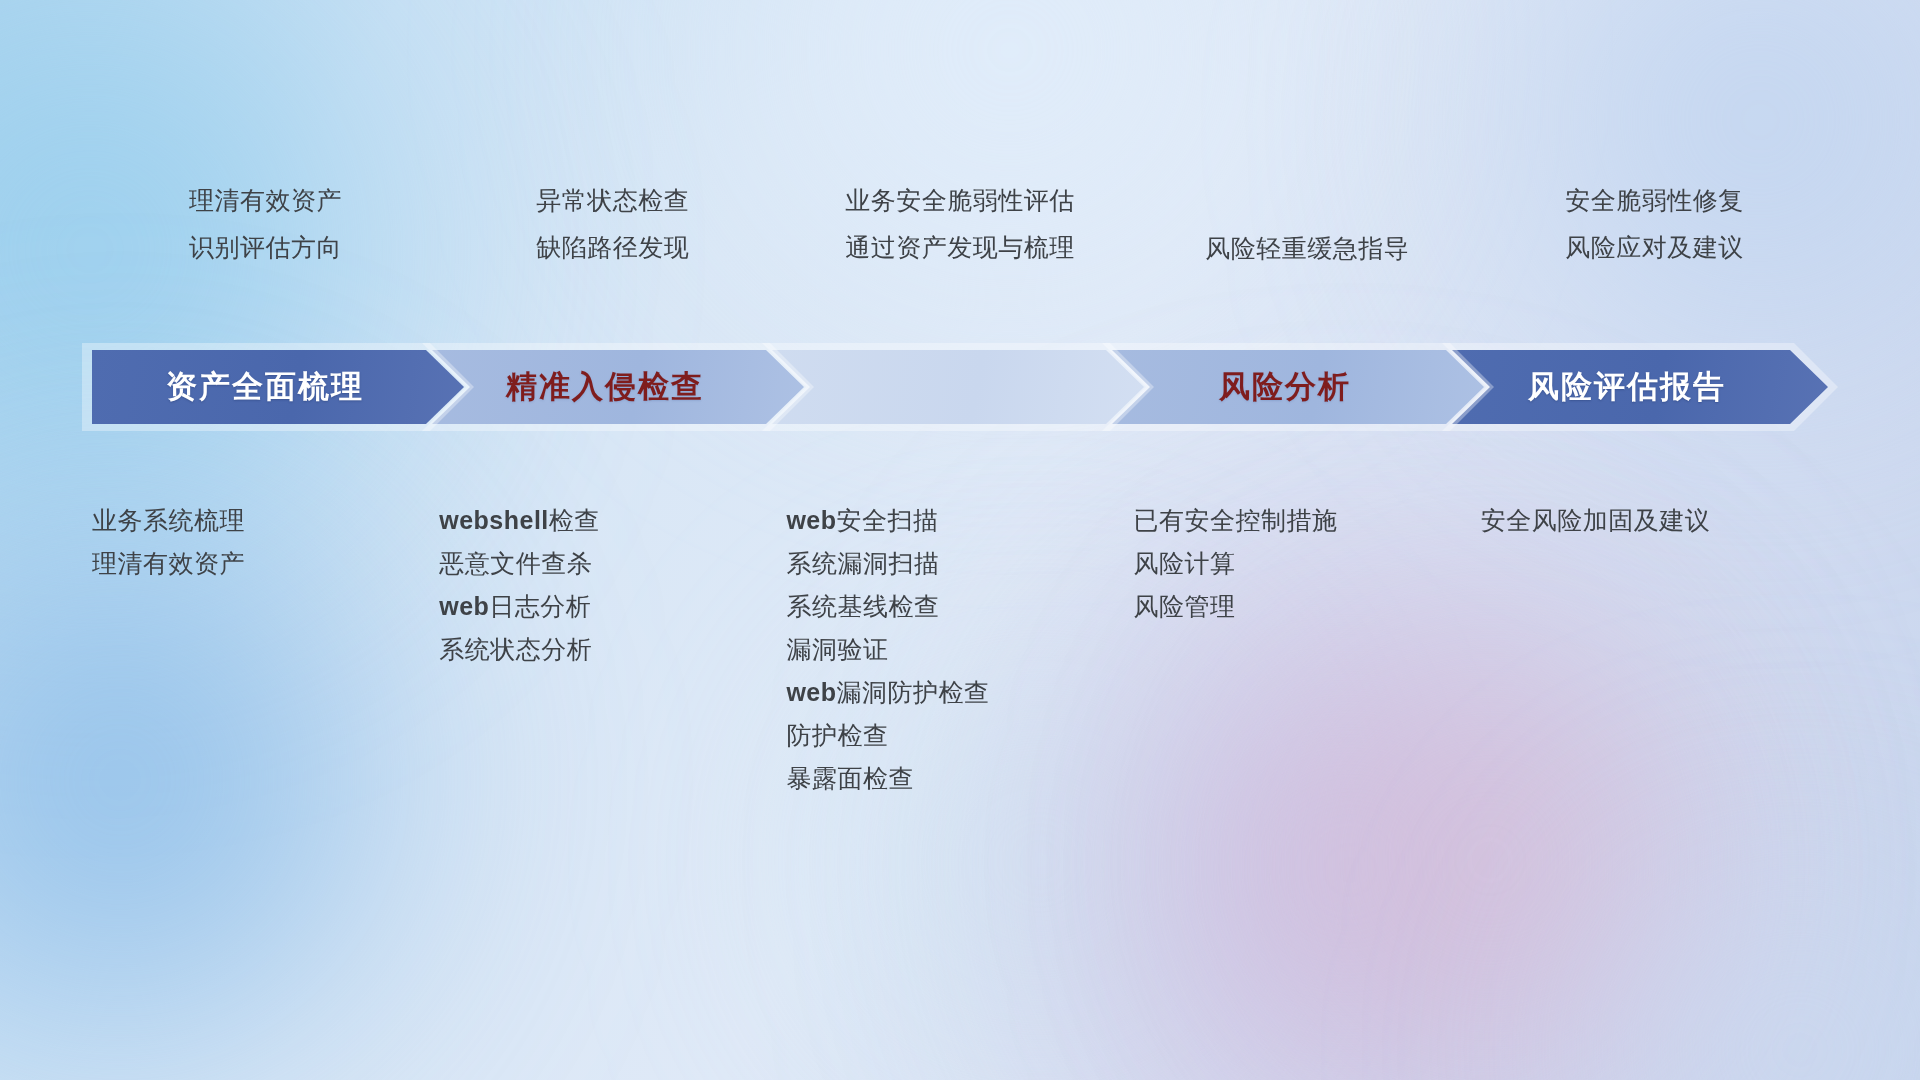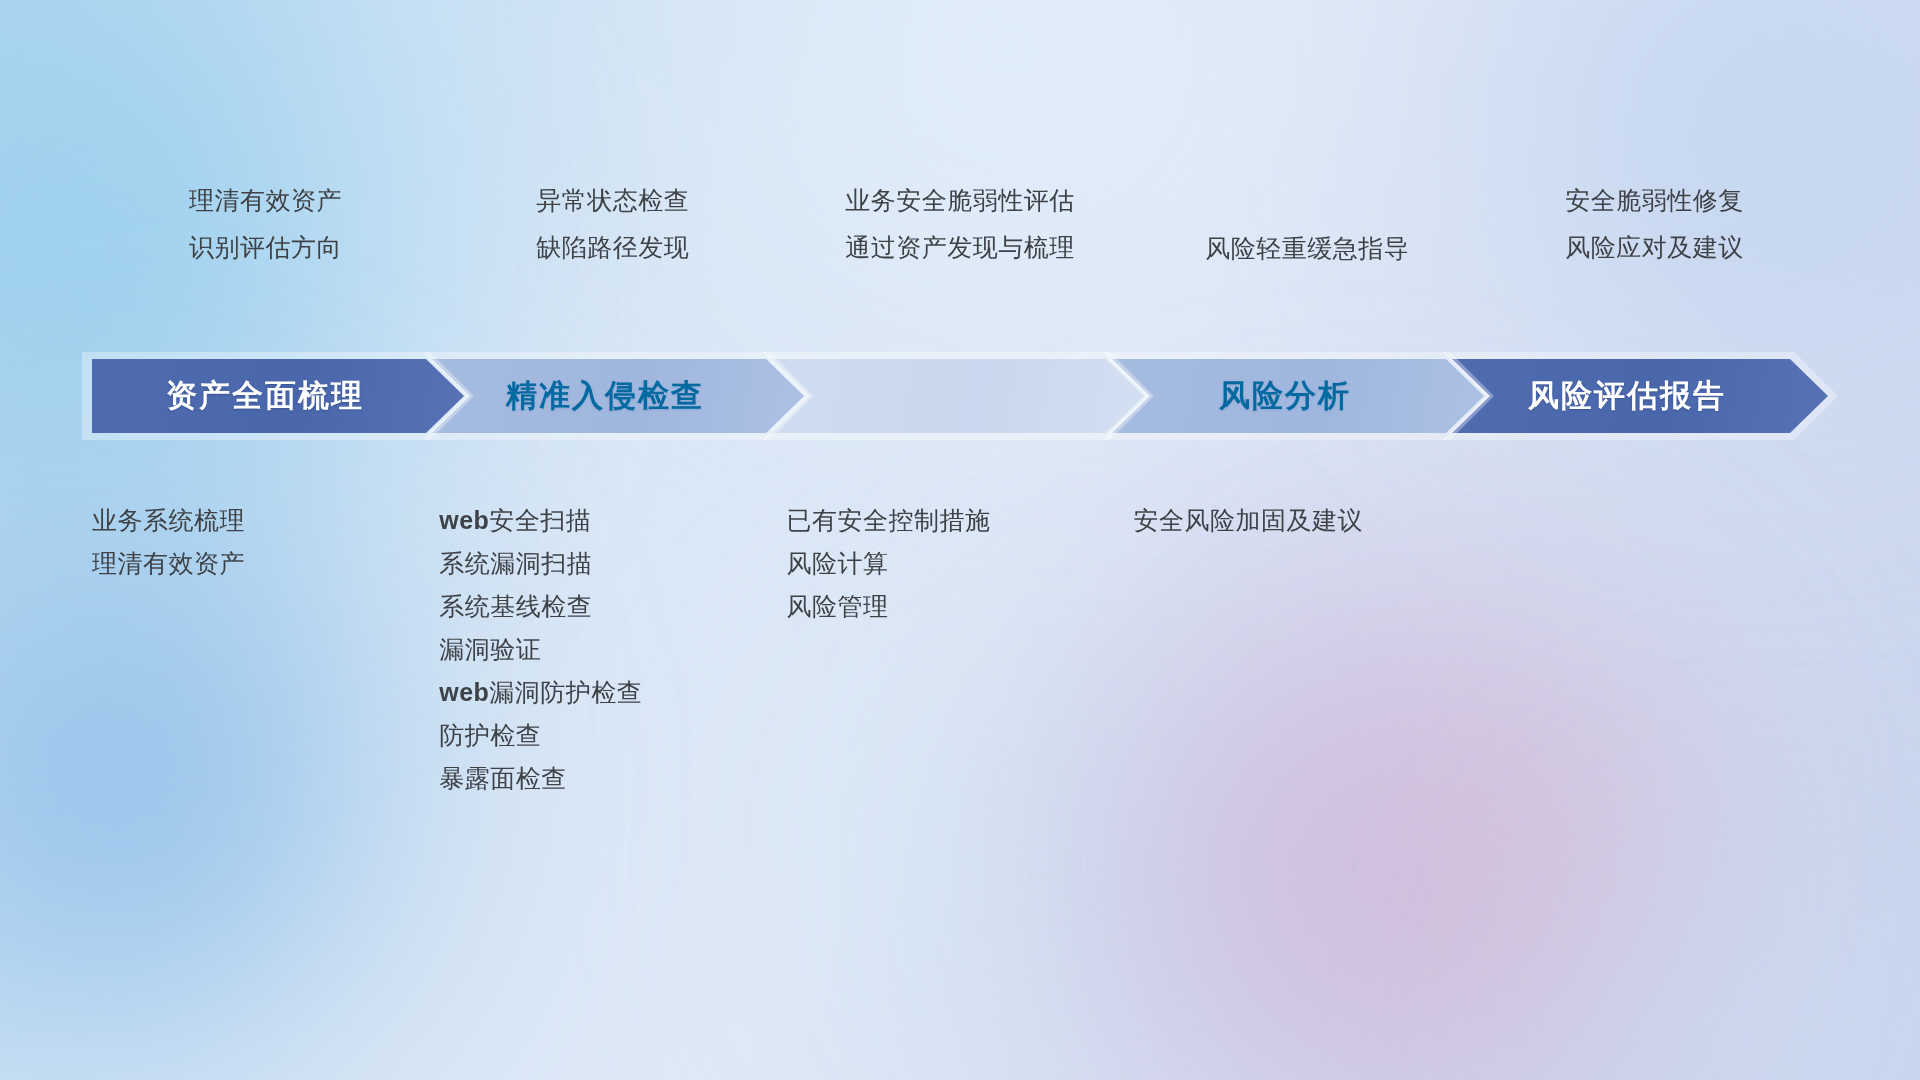--- a/index.html
+++ b/index.html
@@ -76,21 +76,21 @@
     line-height:1;
     color:#3e4247;
     letter-spacing:.5px;
     white-space:nowrap;
   }
 
   
   #arrow-band {
     position:absolute;
     left:92px;
-    top:359px;
+    top:350px;
     width:1736px;
     height:92px;
   }
   .chev-wrap {
     position:absolute;
     top:0;
     height:74px;
     display:flex;
     align-items:center;
     justify-content:center;
@@ -111,21 +111,21 @@
     font-size:31px;
     font-weight:bold;
     letter-spacing:2px;
     white-space:nowrap;
     margin-right:26px;
   }
   
   .tone-dark   .chev-shape { background:linear-gradient(100deg,#4f6cb0 0%,#4a67ac 55%,#5872b4 100%); }
   .tone-dark   .chev-label { color:#ffffff; text-shadow:0 1px 2px rgba(30,50,100,.35); }
   .tone-mid    .chev-shape { background:linear-gradient(100deg,#a6bbe0 0%,#9fb6de 55%,#adc1e4 100%); }
-  .tone-mid    .chev-label { color:#0369a1; text-shadow:0 1px 2px rgba(80,110,170,.25); }
+  .tone-mid    .chev-label { color:#7f1d1d; text-shadow:0 1px 2px rgba(80,110,170,.25); }
   .tone-light  .chev-shape { background:linear-gradient(100deg,#cfdcf0 0%,#c9d7ee 55%,#d3dff2 100%); }
   .tone-light  .chev-label { color:#5a78c2; text-shadow:none; }
 
   
   .chev-bevel {
     position:absolute;
     inset:-7px -10px -7px -10px;
     clip-path:polygon(0 0, calc(100% - 44px) 0, 100% 50%, calc(100% - 44px) 100%, 0 100%, 44px 50%);
     background:rgba(255,255,255,.34);
     z-index:0;
@@ -243,20 +243,34 @@
 
     <div class="bot-cell">
       <div class="bot-line">
         <span class="en"></span><span>业务系统梳理</span>
       </div>
       <div class="bot-line">
         <span class="en"></span><span>理清有效资产</span>
       </div>
     </div>
 
+    <div class="bot-cell">
+      <div class="bot-line">
+        <span class="en">webshell</span><span>检查</span>
+      </div>
+      <div class="bot-line">
+        <span class="en"></span><span>恶意文件查杀</span>
+      </div>
+      <div class="bot-line">
+        <span class="en">web</span><span>日志分析</span>
+      </div>
+      <div class="bot-line">
+        <span class="en"></span><span>系统状态分析</span>
+      </div>
+    </div>
 
     <div class="bot-cell">
       <div class="bot-line">
         <span class="en">web</span><span>安全扫描</span>
       </div>
       <div class="bot-line">
         <span class="en"></span><span>系统漏洞扫描</span>
       </div>
       <div class="bot-line">
         <span class="en"></span><span>系统基线检查</span>

